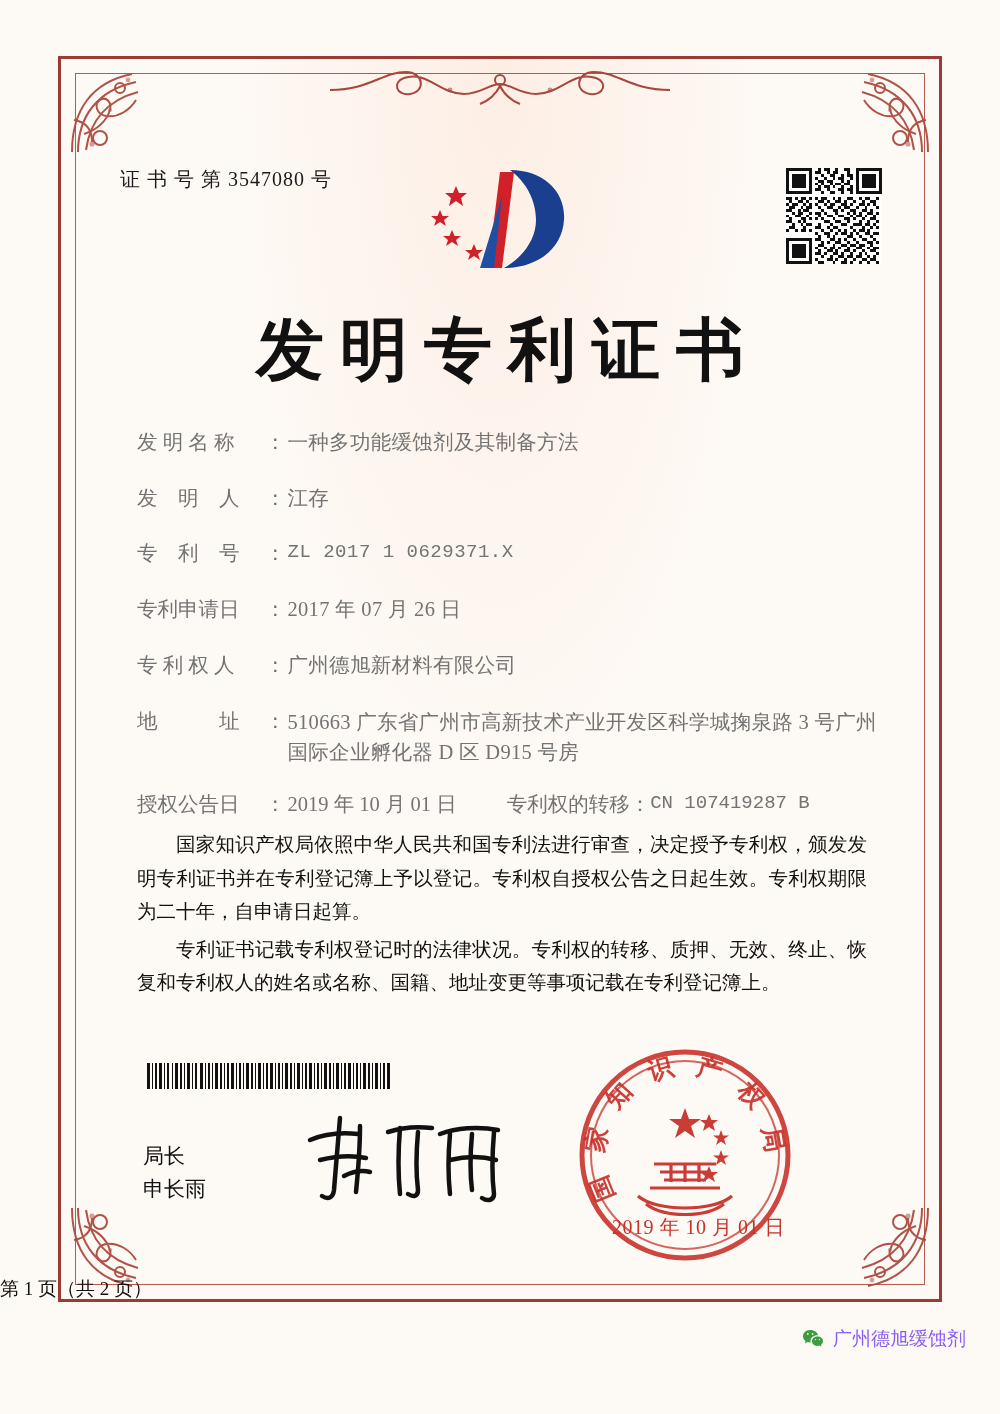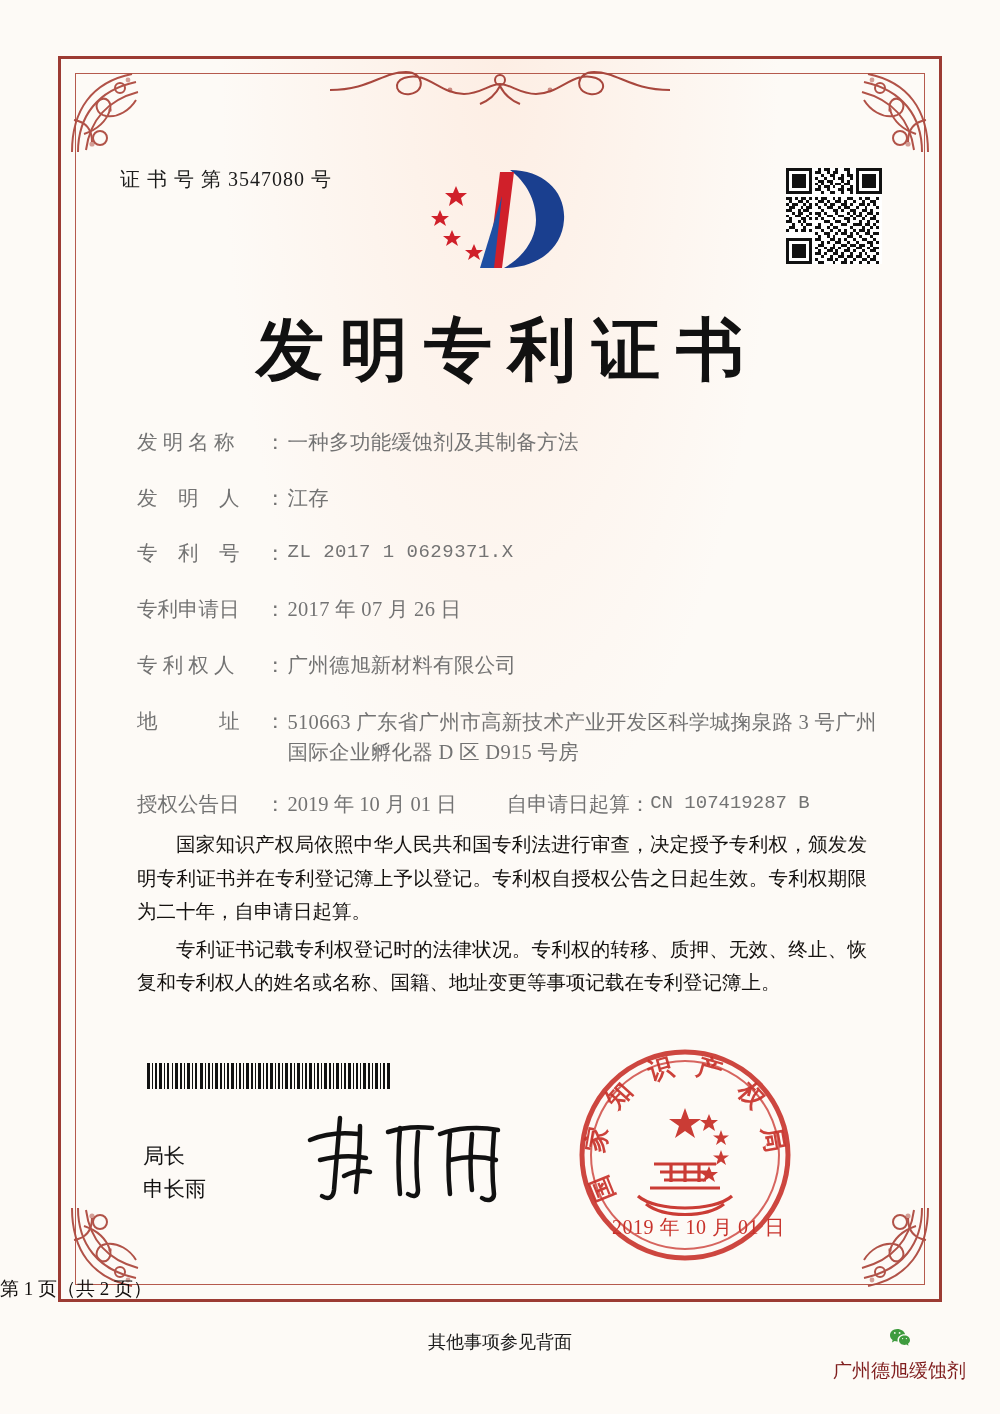--- a/index.html
+++ b/index.html
@@ -226,22 +226,21 @@
     font-size: 18px;
     color: #1a1a1a;
   }
   .wechat {
     position: absolute;
     right: 34px; top: 1326px;
     display: flex;
     align-items: center;
     gap: 8px;
     font-size: 19px;
-    color: #7f1d1d;
-    flex-direction: column;
+    color: #8b5cf6;
   }
   .wechat-icon {
     width: 24px; height: 24px;
     color: #3e9b3e;
   }
   .wechat-icon svg { width: 100%; height: 100%; display: block; }
 </style>
 </head>
 <body>
 
@@ -648,21 +647,21 @@
     <div class="frow addr">
       <div class="flabel">地　　　址</div>
       <div class="fcolon">：</div>
       <div class="fvalue">510663 广东省广州市高新技术产业开发区科学城掬泉路 3 号广州国际企业孵化器 D 区 D915 号房</div>
     </div>
 
     <div class="frow two-col">
       <div class="flabel">授权公告日</div>
       <div class="fcolon">：</div>
       <div>2019 年 10 月 01 日</div>
-      <div class="second-label">自申请日起算</div>
+      <div class="second-label">专利权的转移</div>
       <div>：</div>
       <div class="second-value">CN 107419287 B</div>
     </div>
 
   </div>
 
   <div class="body-text">
     <p>国家知识产权局依照中华人民共和国专利法进行审查，决定授予专利权，颁发发明专利证书并在专利登记簿上予以登记。专利权自授权公告之日起生效。专利权期限为二十年，自申请日起算。</p>
     <p>专利证书记载专利权登记时的法律状况。专利权的转移、质押、无效、终止、恢复和专利权人的姓名或名称、国籍、地址变更等事项记载在专利登记簿上。</p>
   </div>
@@ -793,21 +792,20 @@
           <path d="M62 150 C80 166 138 166 156 150"></path>
           <path d="M70 158 C88 172 130 172 148 158"></path>
         </g>
       </g>
     </svg>
   </div>
   <div class="seal-date">2019 年 10 月 01 日</div>
 
   <div class="page-no">第 1 页（共 2 页）</div>
 
-  <div class="bottom-note">其他事项参见背面</div>
   <div class="wechat">
     <span class="wechat-icon">
       <svg viewBox="0 0 24 24">
         <path fill="currentColor" d="M9.2 3C5.2 3 2 5.8 2 9.2c0 1.9 1 3.6 2.6 4.7L4 16.4l2.6-1.4c.8.2 1.7.4 2.6.4h.5c-.1-.4-.2-.9-.2-1.3 0-3.2 3.1-5.8 7-5.8h.6C16.5 5.3 13.2 3 9.2 3zm-2.4 3c.5 0 .9.4.9.9s-.4.9-.9.9-.9-.4-.9-.9.4-.9.9-.9zm4.8 0c.5 0 .9.4.9.9s-.4.9-.9.9-.9-.4-.9-.9.4-.9.9-.9z"></path>
         <path fill="currentColor" d="M16.5 9.5c-3.1 0-5.5 2.1-5.5 4.7 0 2.6 2.4 4.7 5.5 4.7.7 0 1.3-.1 1.9-.3l2.1 1.1-.5-1.9c1.2-.9 2-2.1 2-3.6 0-2.6-2.4-4.7-5.5-4.7zm-1.9 2.4c.4 0 .7.3.7.7s-.3.7-.7.7-.7-.3-.7-.7.3-.7.7-.7zm3.8 0c.4 0 .7.3.7.7s-.3.7-.7.7-.7-.3-.7-.7.3-.7.7-.7z"></path>
       </svg>
     </span>
     <span>广州德旭缓蚀剂</span>
   </div>
 

